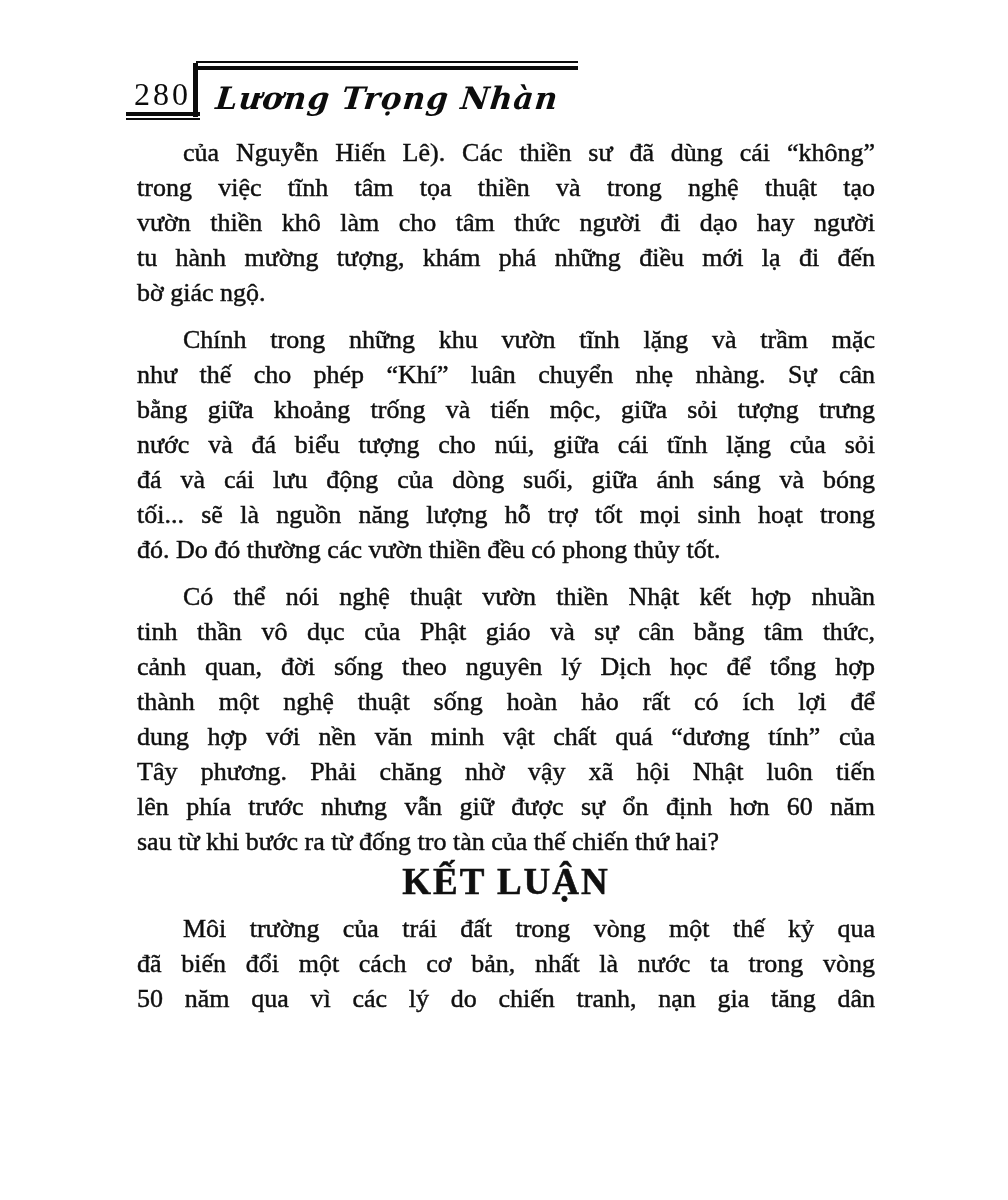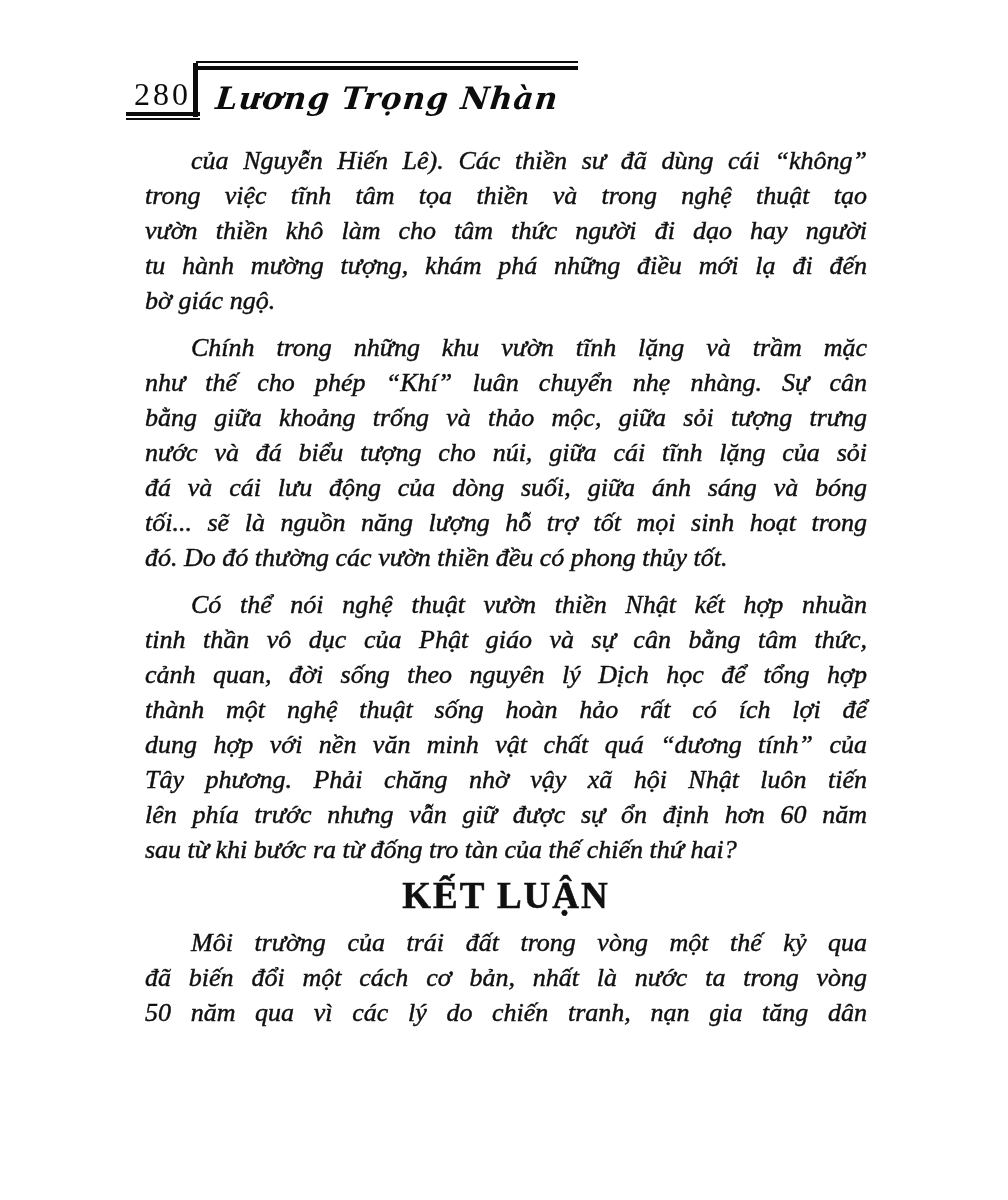--- a/index.html
+++ b/index.html
@@ -60,21 +60,21 @@
     color: #0c0c0c;
     white-space: nowrap;
   }
 
   
   .body-block {
     position: absolute;
     left: 133px; top: 131px;
     width: 746px;
   }
-  .para { margin: 12px; font-style: italic; }
+  .para { margin: 4px; }
   .para + .para, .heading + .para { margin-top: 12px; }
   .line {
     font-size: 26px;
     line-height: 35px;
     text-align: justify;
     text-align-last: justify;
     -webkit-text-stroke: 0.45px #101010;
     white-space: normal;
   }
   .line.first { padding-left: 46px; }
@@ -107,21 +107,21 @@
   <div class="para">
         <div class="line first">của Nguyễn Hiến Lê). Các thiền sư đã dùng cái “không”</div>
         <div class="line">trong việc tĩnh tâm tọa thiền và trong nghệ thuật tạo</div>
         <div class="line">vườn thiền khô làm cho tâm thức người đi dạo hay người</div>
         <div class="line">tu hành mường tượng, khám phá những điều mới lạ đi đến</div>
         <div class="line last">bờ giác ngộ.</div>
       </div>
       <div class="para">
         <div class="line first">Chính trong những khu vườn tĩnh lặng và trầm mặc</div>
         <div class="line">như thế cho phép “Khí” luân chuyển nhẹ nhàng. Sự cân</div>
-        <div class="line">bằng giữa khoảng trống và thảo mộc, giữa sỏi tượng trưng</div>
+        <div class="line">bằng giữa khoảng trống và tiến mộc, giữa sỏi tượng trưng</div>
         <div class="line">nước và đá biểu tượng cho núi, giữa cái tĩnh lặng của sỏi</div>
         <div class="line">đá và cái lưu động của dòng suối, giữa ánh sáng và bóng</div>
         <div class="line">tối... sẽ là nguồn năng lượng hỗ trợ tốt mọi sinh hoạt trong</div>
         <div class="line last">đó. Do đó thường các vườn thiền đều có phong thủy tốt.</div>
       </div>
       <div class="para">
         <div class="line first">Có thể nói nghệ thuật vườn thiền Nhật kết hợp nhuần</div>
         <div class="line">tinh thần vô dục của Phật giáo và sự cân bằng tâm thức,</div>
         <div class="line">cảnh quan, đời sống theo nguyên lý Dịch học để tổng hợp</div>
         <div class="line">thành một nghệ thuật sống hoàn hảo rất có ích lợi để</div>

